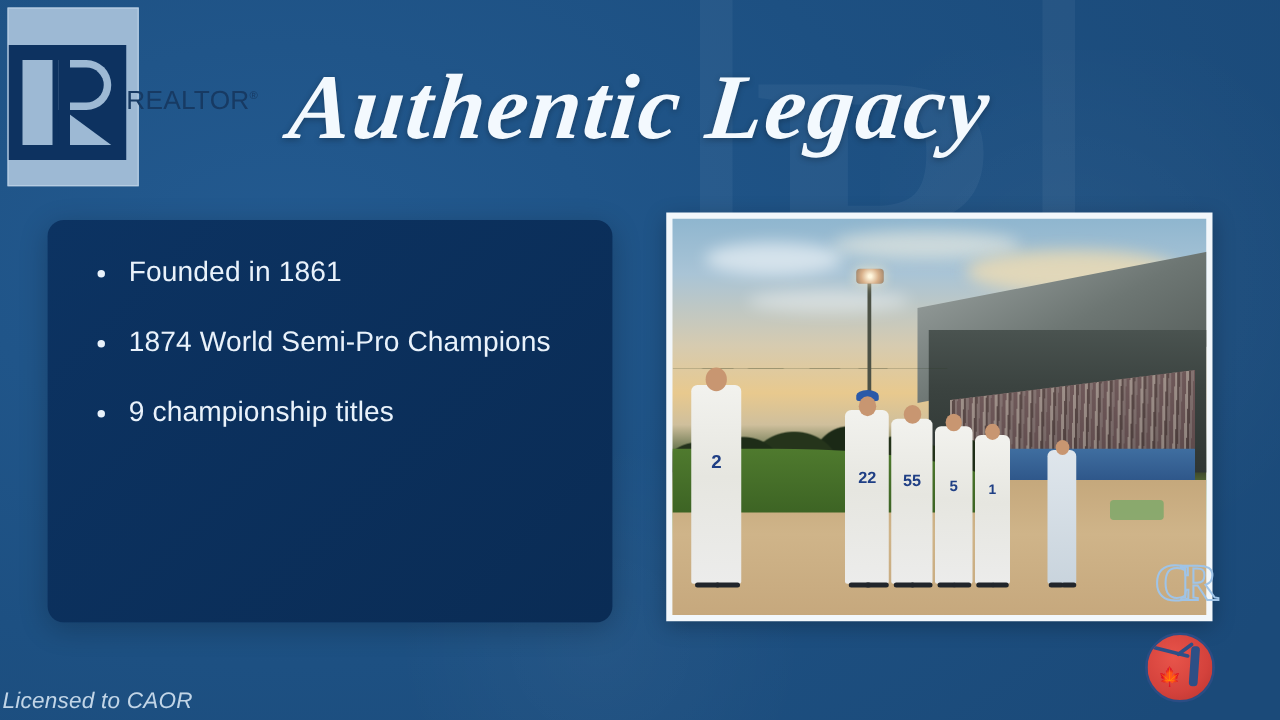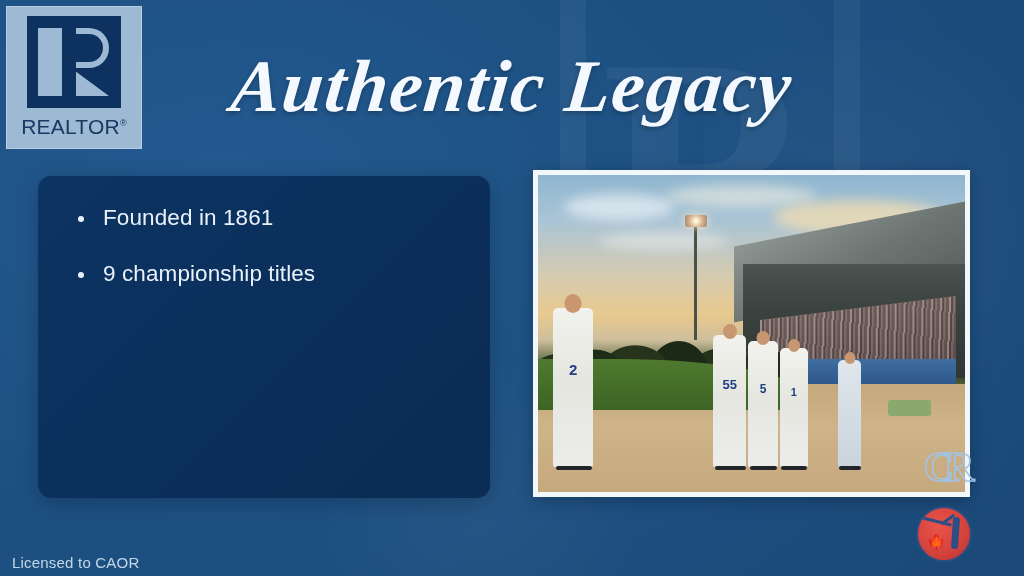--- a/index.html
+++ b/index.html
@@ -65,27 +65,27 @@
     border-radius: 50%;
     background: radial-gradient(circle, rgba(255,255,255,0.035), rgba(255,255,255,0) 65%);
     pointer-events: none;
   }
 
   
   #realtor-logo {
     position: absolute;
     left: 6px;
     top: 6px;
-    width: 136px;
+    width: 105px;
     height: 143px;
     background: #9db9d4;
     border: 1px solid #b7cde3;
     box-sizing: border-box;
     display: flex;
-    flex-direction: column;
+    flex-direction: row;
     align-items: center;
   }
   #realtor-mark {
     width: 94px;
     height: 92px;
     margin-top: 9px;
     background: #0d3260;
     position: relative;
   }
   #realtor-wordmark {
@@ -408,26 +408,27 @@
     width: 30px;
     height: 3px;
     background: #2d4f86;
     transform: rotate(14deg);
     border-radius: 2px;
   }
 
   
   #license-text {
     position: absolute;
-    left: 12px;
+    left: 2px;
     bottom: 5px;
     color: #cfe0ef;
-    font-size: 15px;
+    font-size: 18px;
     letter-spacing: 0.2px;
     opacity: 0.93;
+    font-style: italic;
   }
 </style>
 </head>
 <body>
 
 <div id="slide">
 
   <div id="watermark">
     <div class="wm-sq"></div>
     <div class="wm-r">R</div>
@@ -448,20 +449,21 @@
     <div id="realtor-wordmark">
       <span>REALTOR</span><sup>®</sup>
     </div>
   </div>
 
   <div id="title">Authentic Legacy</div>
 
   <div id="bullet-card">
     <ul id="bullet-list">
       <li>Founded in 1861</li>
+      <li>1874 World Semi-Pro Champions</li>
       <li>9 championship titles</li>
     </ul>
   </div>
 
   <div id="photo-frame">
     <div id="photo" title="Baseball team lined up along the first base line at sunset in front of a packed grandstand">
       <div class="cloud" style="left:6%;top:6%;width:110px;height:26px;background:rgba(255,255,255,0.55);"></div>
       <div class="cloud" style="left:30%;top:3%;width:150px;height:22px;background:rgba(255,248,230,0.5);"></div>
       <div class="cloud" style="left:55%;top:8%;width:170px;height:34px;background:rgba(255,226,170,0.65);"></div>
       <div class="cloud" style="left:14%;top:18%;width:130px;height:18px;background:rgba(255,255,255,0.4);"></div>
@@ -477,20 +479,27 @@
       <div id="light-head"></div>
 
       <div id="infield"></div>
       <div id="grass"></div>
       <div id="base"></div>
 
       <div id="players">
         <div class="player" style="left:2%;width:12%;height:96%;">
           <div class="head" style="width:17px;height:19px;top:-14px;"></div>
           <div class="num" style="top:34%;font-size:15px;">2</div>
+          <div class="shoe" style="left:6%;"></div>
+            <div class="shoe" style="left:46%;"></div>
+        </div>
+        <div class="player" style="left:39%;width:10.5%;height:84%;">
+          <div class="cap" style="width:18px;height:9px;top:-16px;"></div>
+          <div class="head" style="width:14px;height:16px;top:-11px;"></div>
+          <div class="num" style="top:34%;font-size:13px;">22</div>
           <div class="shoe" style="left:6%;"></div>
             <div class="shoe" style="left:46%;"></div>
         </div>
         <div class="player" style="left:50%;width:10%;height:80%;">
           <div class="head" style="width:14px;height:15px;top:-11px;"></div>
           <div class="num" style="top:33%;font-size:13px;">55</div>
           <div class="shoe" style="left:6%;"></div>
             <div class="shoe" style="left:46%;"></div>
         </div>
         <div class="player" style="left:60.5%;width:9%;height:76%;">

